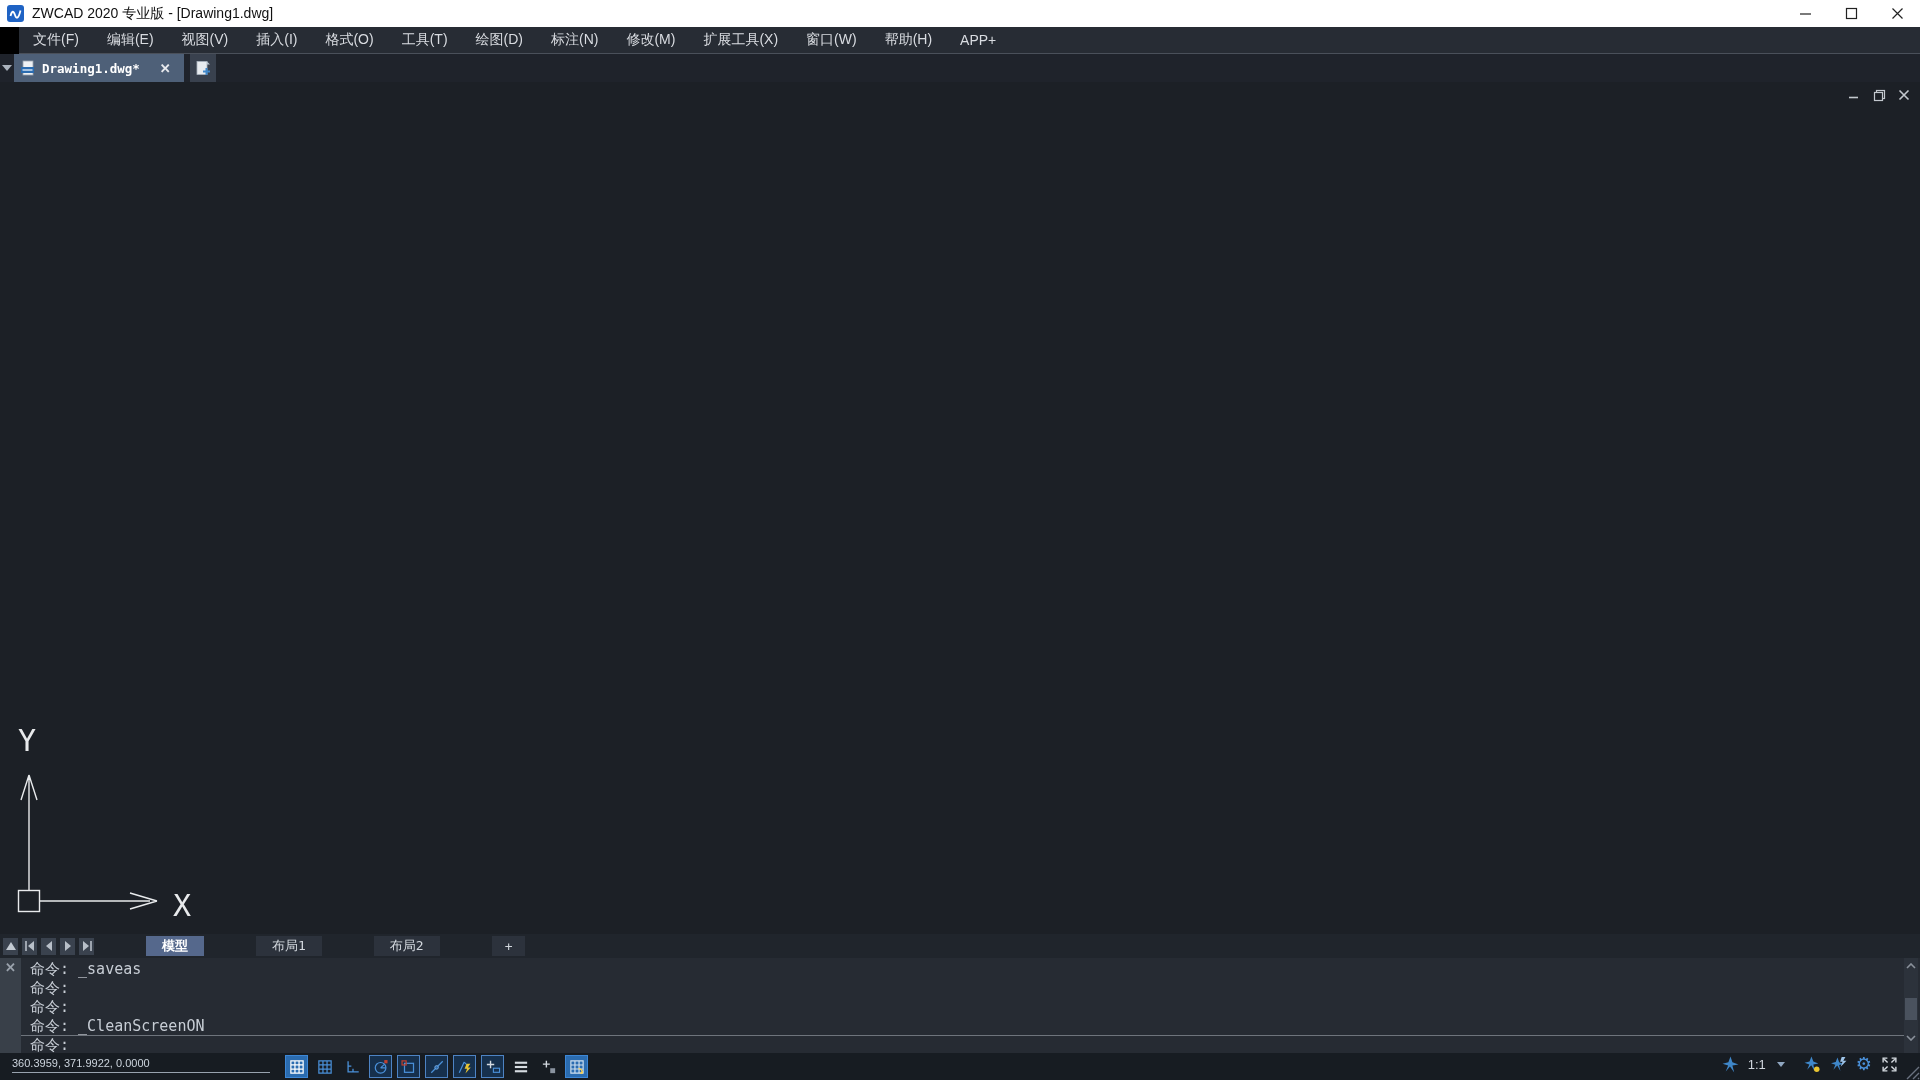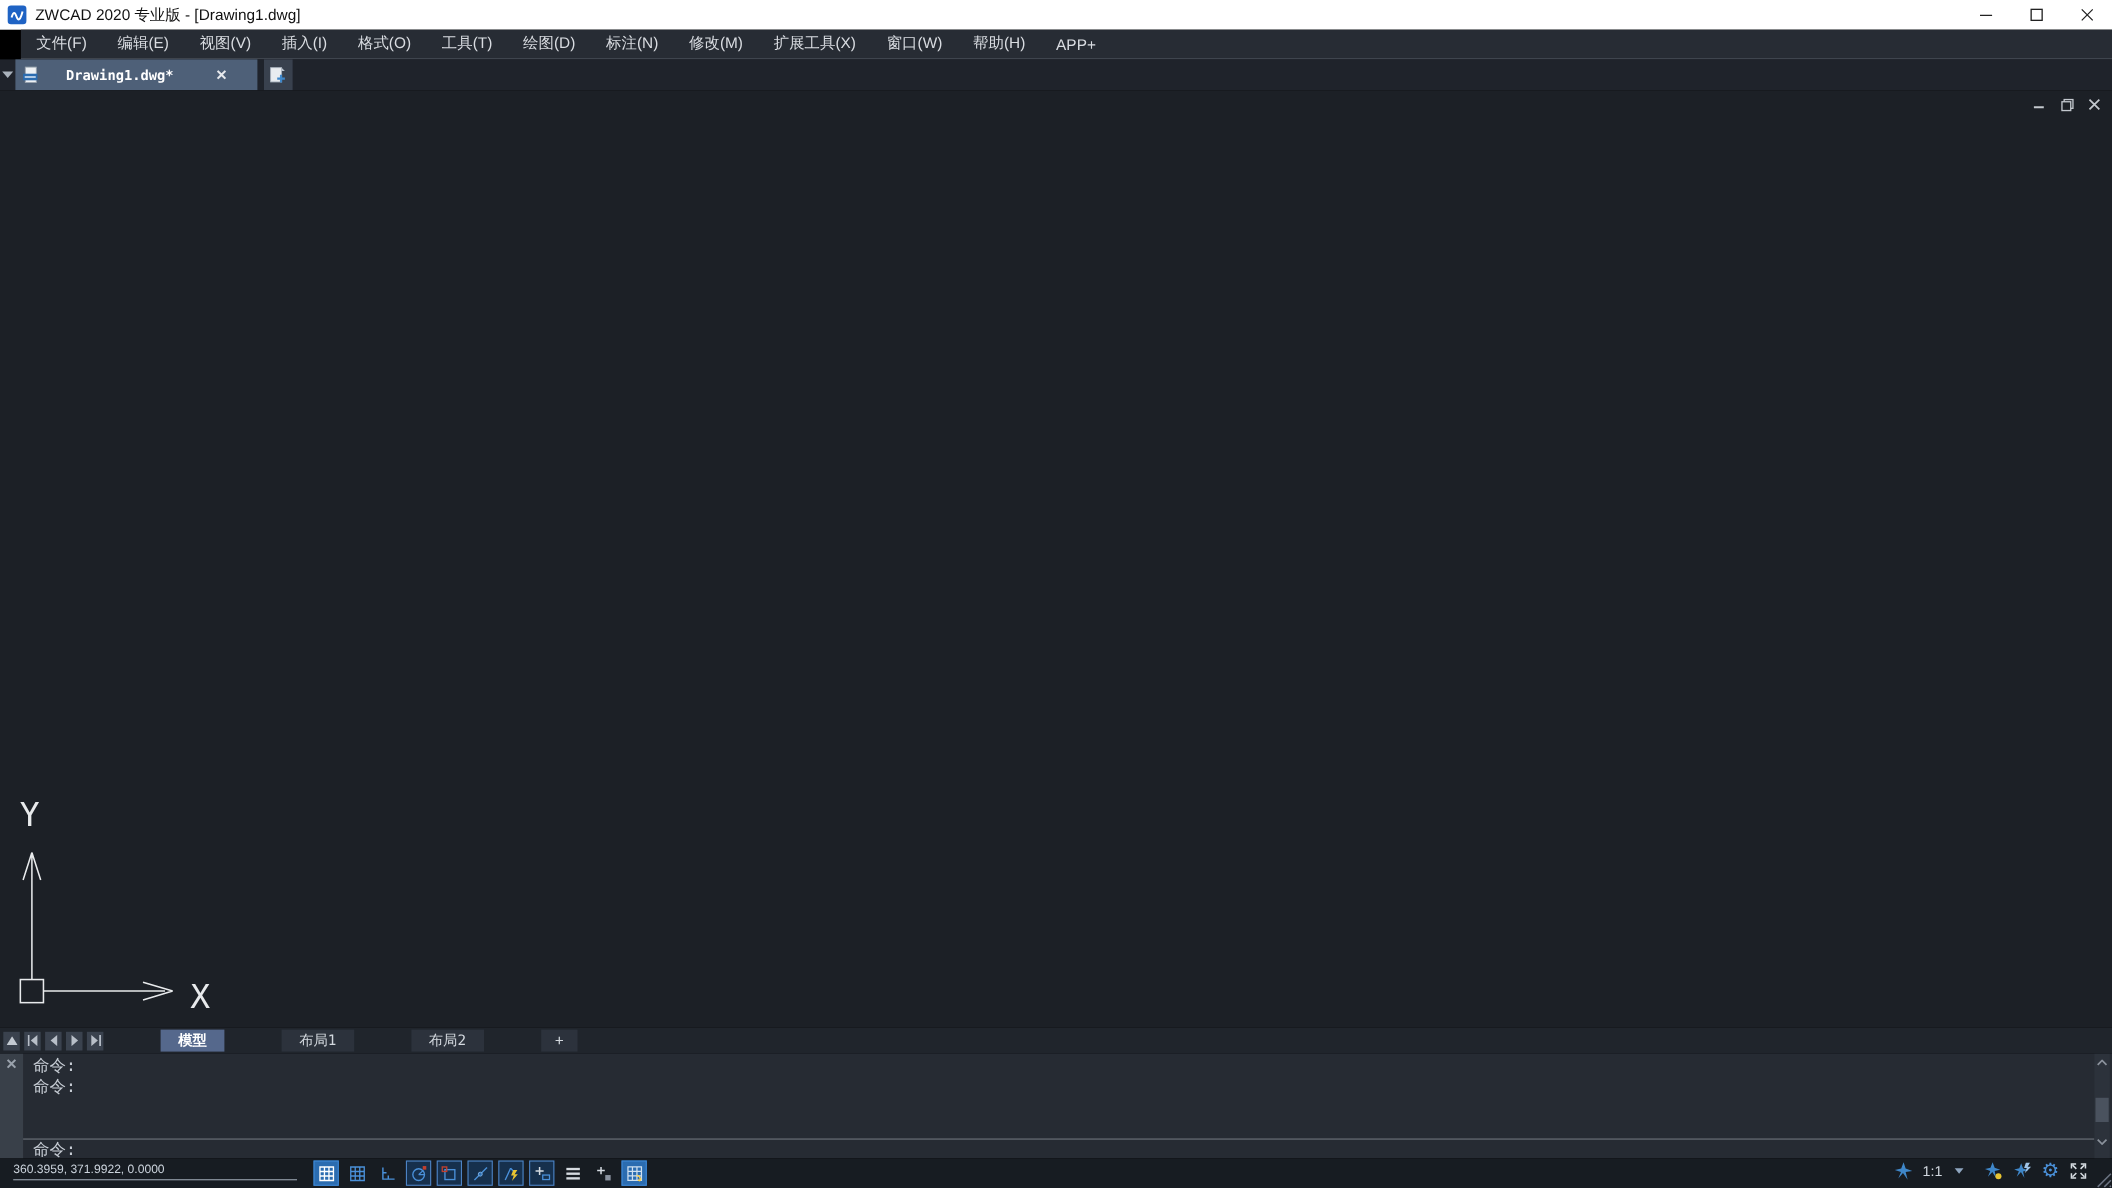--- a/index.html
+++ b/index.html
@@ -23,22 +23,22 @@
              gap:0;margin-left:19px; }
   .menu-item { color:#d9dce1; font-size:14px; padding:0 14px; height:27px;
                display:flex; align-items:center; cursor:default; }
 
   
   .doctabs { left:0; top:54px; width:1920px; height:28px; background:#1f232b;
              display:flex; align-items:stretch; }
   .tab-drop { width:14px; display:flex; align-items:center; justify-content:center; }
   .tri-down { width:0; height:0; border-left:5px solid transparent;
               border-right:5px solid transparent; border-top:6px solid #aab2bc; }
-  .doc-tab { background:#4e6078; display:flex; align-items:center; padding:0 27px 0 6px;
-             gap:24px; min-width:170px; }
+  .doc-tab { background:#4e6078; display:flex; align-items:center; padding:0 0 0 6px;
+             gap:6px; min-width:170px; }
   .doc-tab-label { color:#ffffff; font-family:"DejaVu Sans Mono", monospace;
                    font-weight:bold; font-size:12.5px; }
   .tab-close { color:#e8eaee; font-size:13px; font-weight:bold; margin-left:14px; }
   .newdoc { width:26px; margin-left:6px; background:#39414e; display:flex;
             align-items:center; justify-content:center; }
 
   
   .canvas { left:0; top:82px; width:1920px; height:852px; background:#1c2026; }
   .doc-win-ctrls { position:absolute; right:8px; top:6px; display:flex; gap:9px; }
   .dwbtn { width:16px; height:14px; display:flex; align-items:center; justify-content:center; }
@@ -217,22 +217,24 @@
     <div class="ltab">布局1</div>
     <div class="ltab">布局2</div>
     <div class="ltab add">+</div>
   </div>
 
   <div class="abs command">
     <div class="cmd-gutter">
       <span class="cmd-close">✕</span>
     </div>
     <div class="cmd-lines">
+      <div class="cmd-line">命令: _saveas</div>
       <div class="cmd-line">命令:</div>
       <div class="cmd-line">命令:</div>
+      <div class="cmd-line">命令: _CleanScreenON</div>
     </div>
     <div class="cmd-sep"></div>
     <div class="cmd-prompt">命令:</div>
     <div class="cmd-scroll">
       <div class="scr-btn" style="top:0;">
         <svg width="10" height="6" viewBox="0 0 10 6">
             <path d="M1 5 L5 1 L9 5" stroke="#8a919b" stroke-width="1.6" fill="none"></path>
           </svg>
       </div>
       <div class="scr-thumb"></div>

